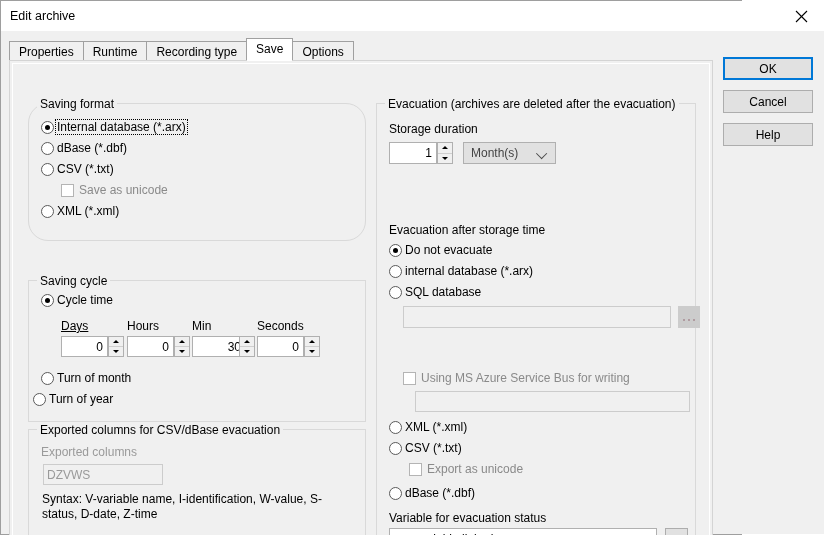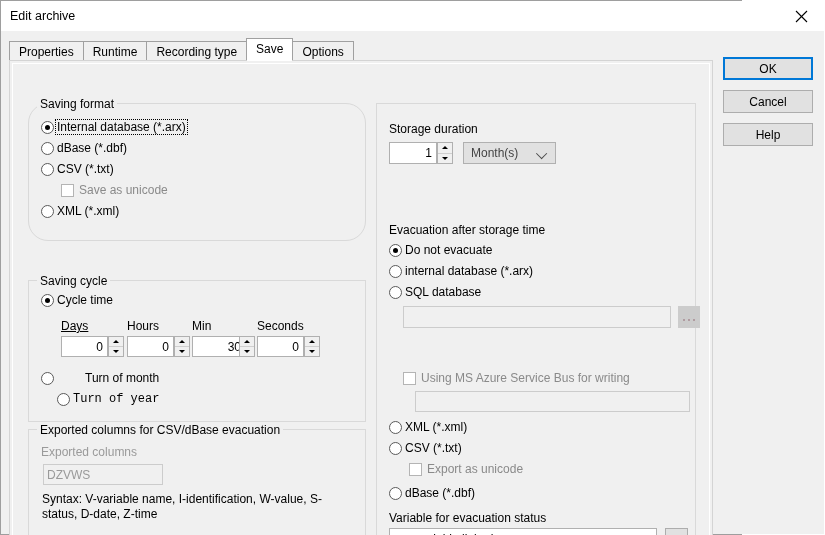--- a/index.html
+++ b/index.html
@@ -408,39 +408,40 @@
         <div class="txt numeric" style="left:228px; top:55px; width:47px; height:21px;">0</div>
         <div class="spin" style="left:275px; top:55px; height:21px;">
           <div class="half up">
               <span class="arrow-up"></span>
             </div>
           <div class="half">
               <span class="arrow-down"></span>
             </div>
         </div>
 
-        <div class="radio" style="left:12px; top:90px;gap:28px;">
+        <div class="radio" style="left:12px; top:90px;">
           <span class="dot"></span>
           <span class="lbl">Turn of month</span>
         </div>
-        <div class="radio" style="left:28px; top:111px;font-family:Liberation Mono, monospace;">
+        <div class="radio" style="left:4px; top:111px;">
           <span class="dot"></span>
           <span class="lbl">Turn of year</span>
         </div>
       </div>
 
       <div class="group" style="left:18px; top:368px; width:338px; height:110px;">
         <div class="legend">Exported columns for CSV/dBase evacuation</div>
 
         <div class="lab dim" style="left:12px; top:15px;">Exported columns</div>
         <div class="txt disabled" style="left:14px; top:34px; width:120px; height:21px;">DZVWS</div>
         <div class="lab wrap" style="left:13px; top:62px; width:305px;">Syntax: V-variable name, I-identification, W-value, S-status, D-date, Z-time</div>
       </div>
 
       <div class="group" style="left:366px; top:42px; width:320px; height:436px;">
+        <div class="legend">Evacuation (archives are deleted after the evacuation)</div>
 
         <div class="lab" style="left:12px; top:18px;">Storage duration</div>
 
         <div class="txt numeric" style="left:12px; top:38px; width:48px; height:22px;">1</div>
         <div class="spin" style="left:60px; top:38px; height:22px;">
           <div class="half up">
               <span class="arrow-up"></span>
             </div>
           <div class="half">
               <span class="arrow-down"></span>

